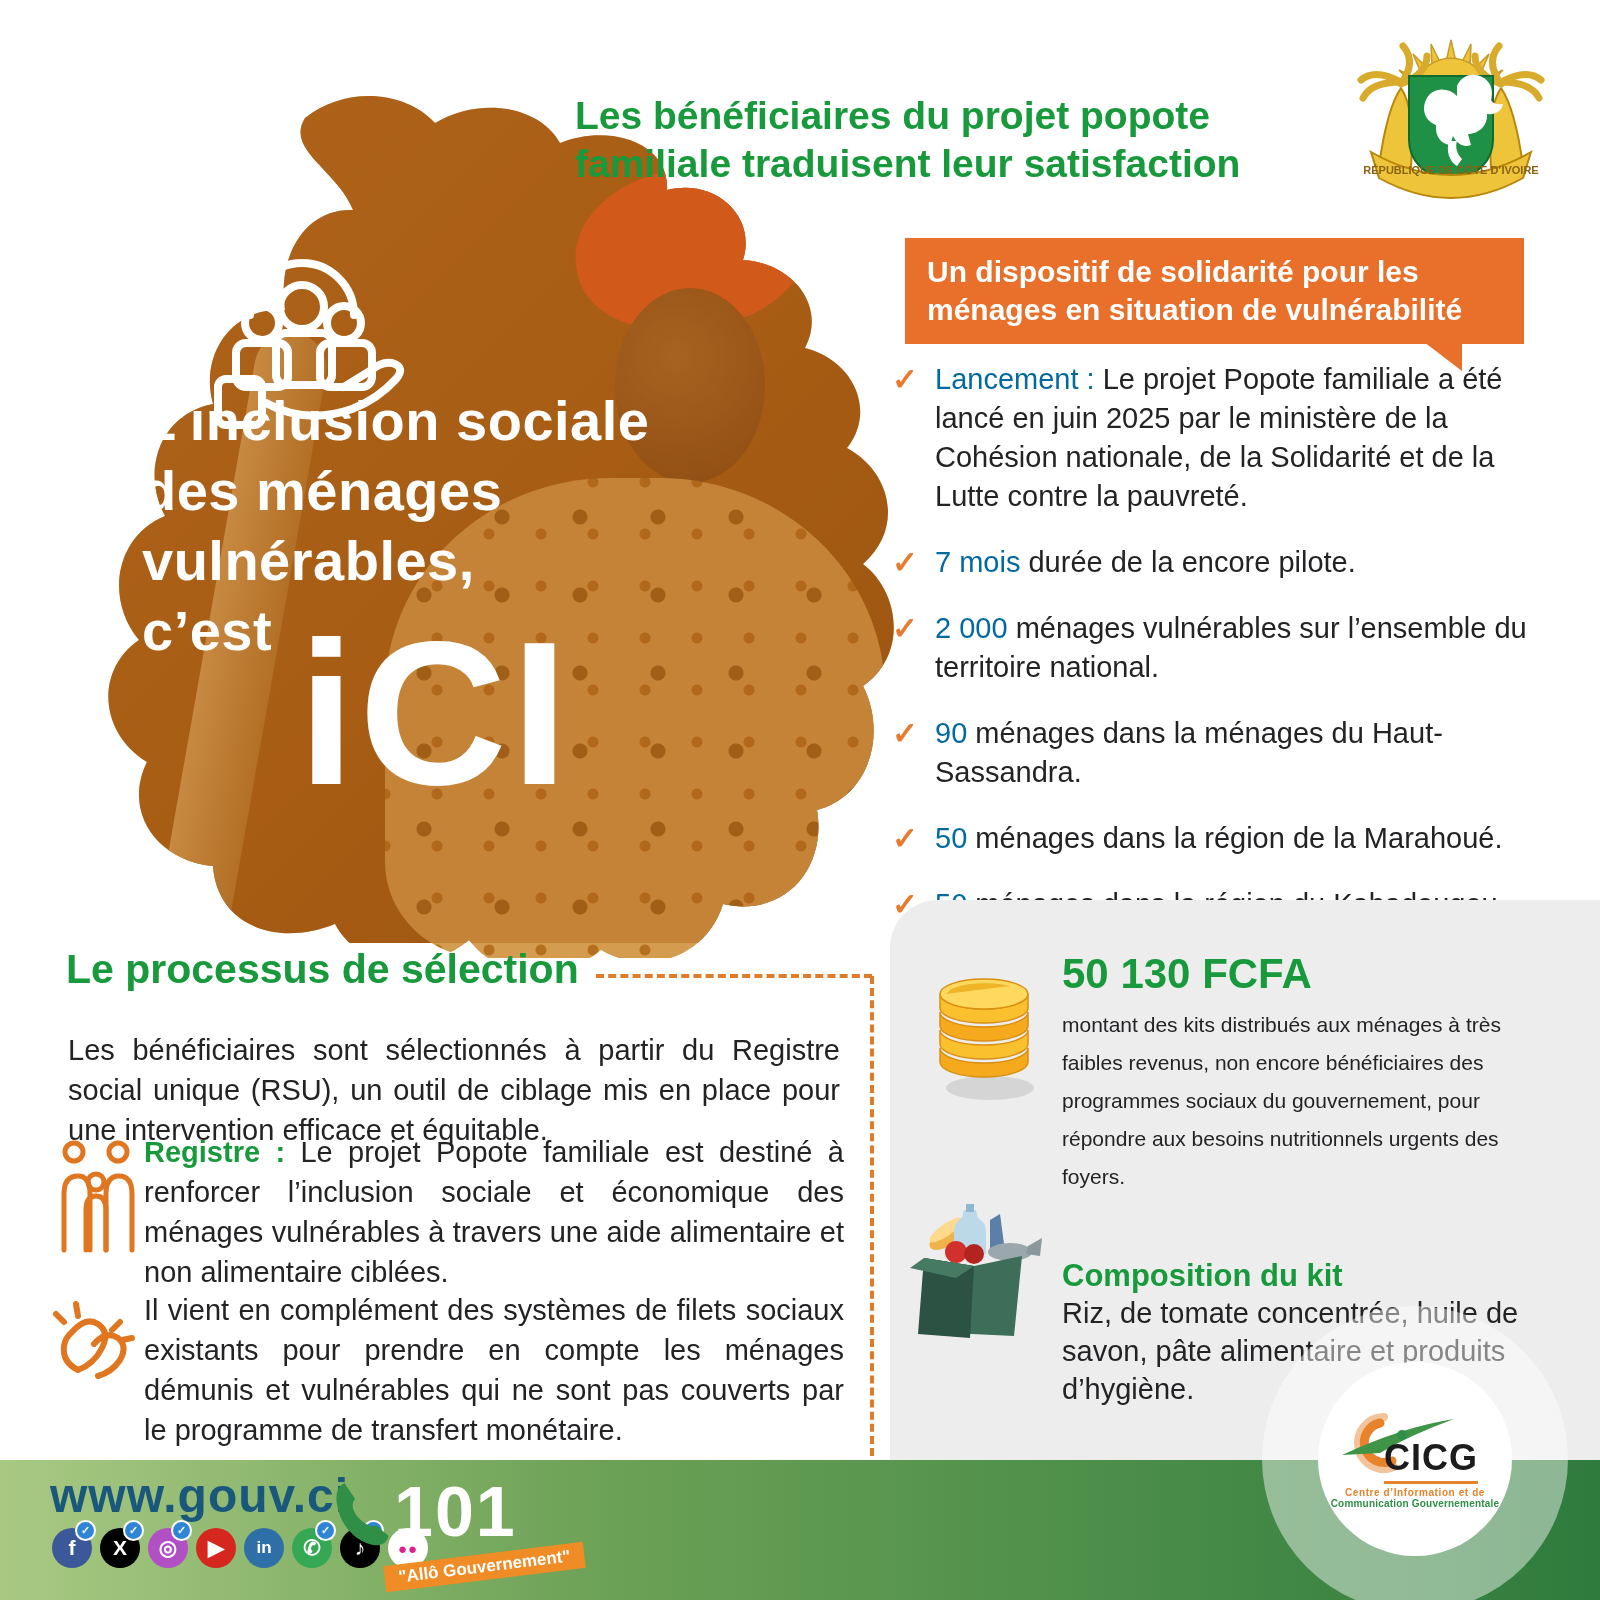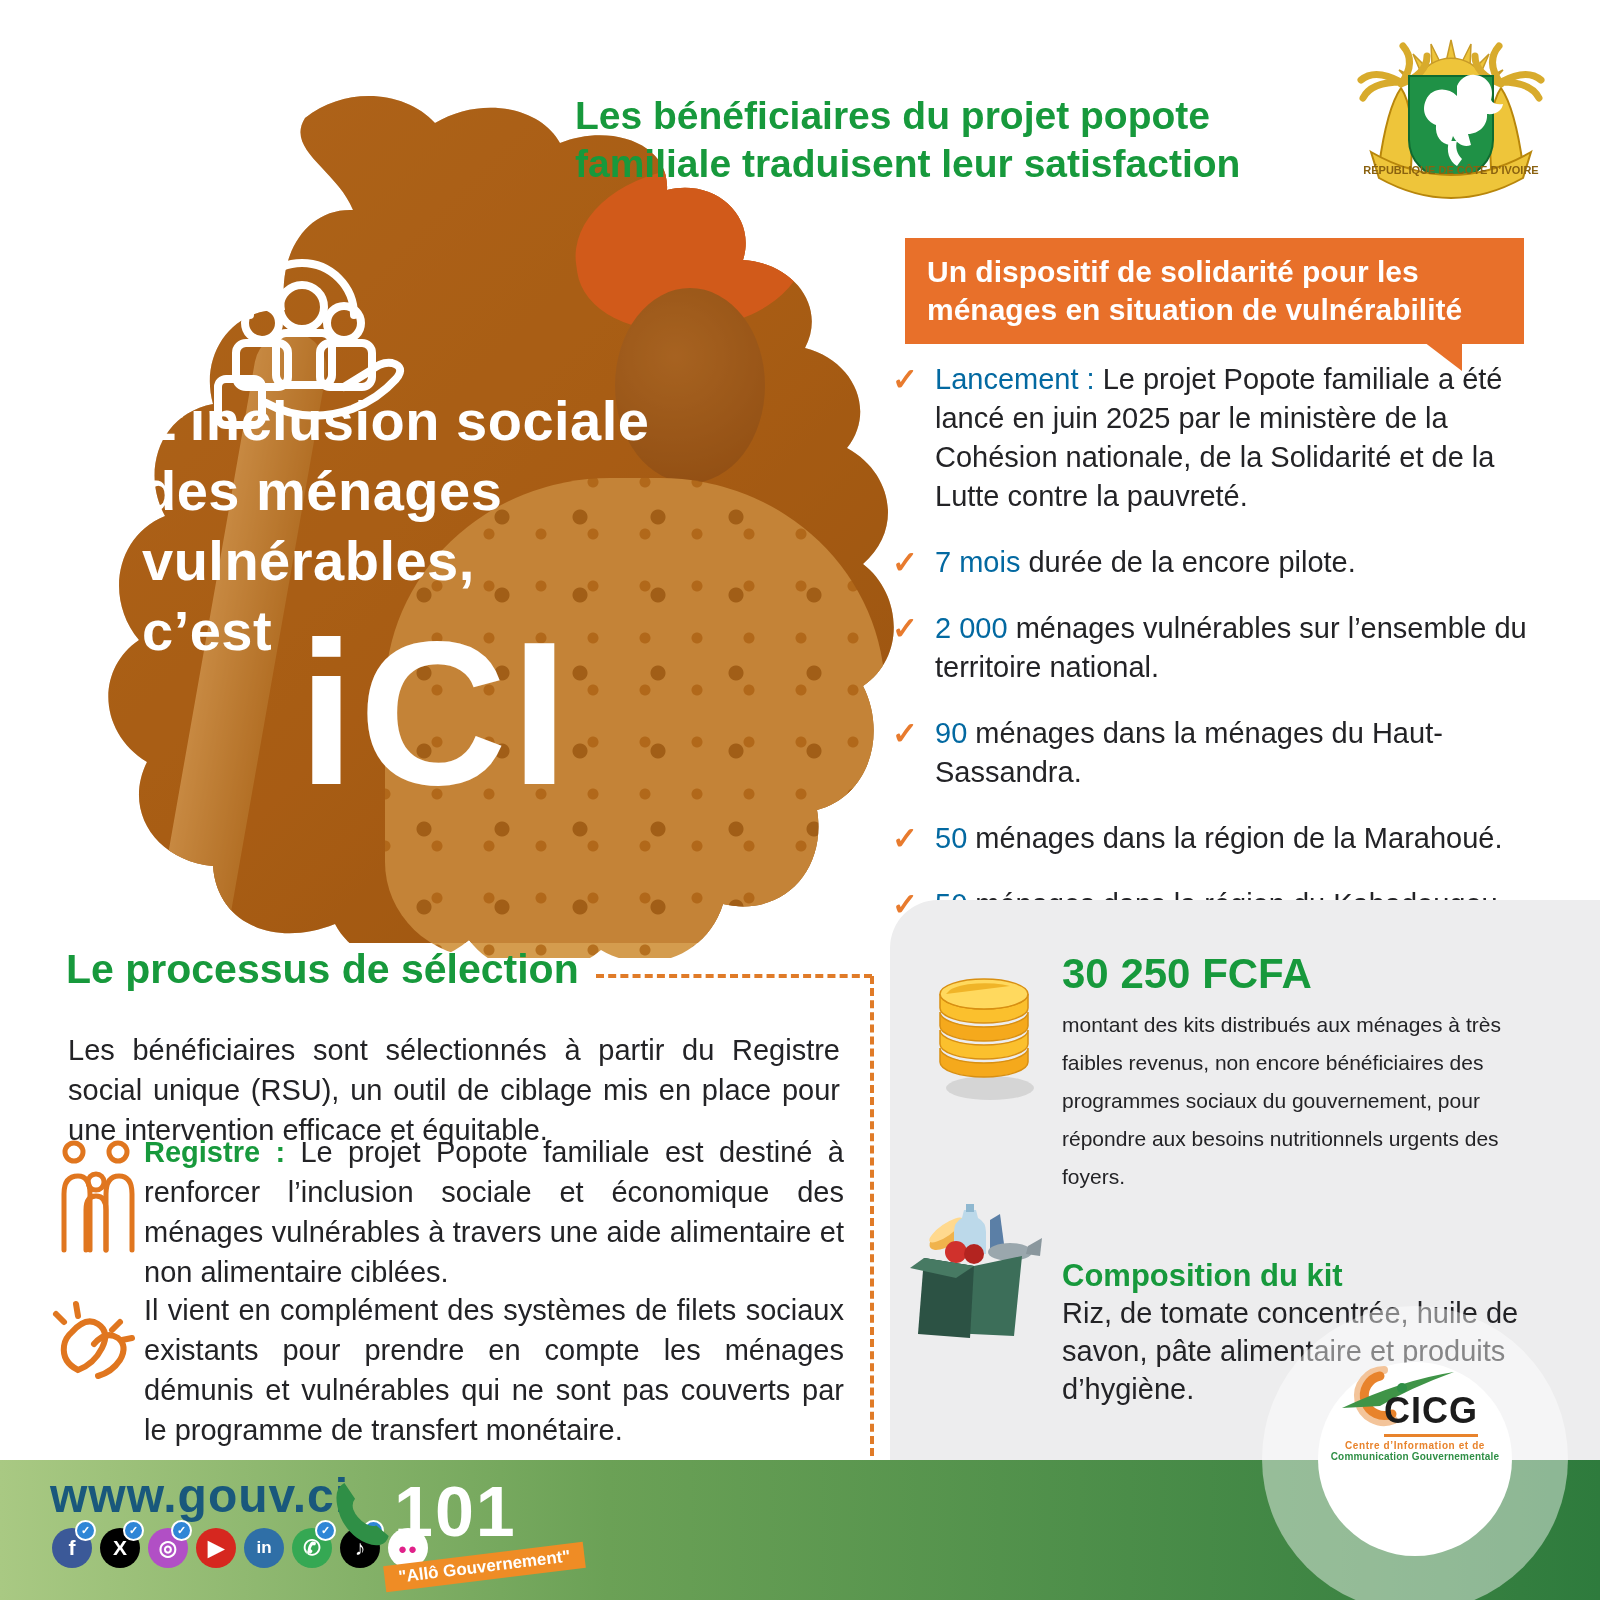--- a/index.html
+++ b/index.html
@@ -96,21 +96,21 @@
   #phone-icon{width:62px;height:74px;margin-top:14px;}
   #phone-number{font-size:70px;font-weight:800;color:#fff;letter-spacing:2px;line-height:76px;}
   #phone-ribbon{position:absolute;left:384px;top:1554px;background:#ef8c25;color:#fff;
     font-size:17px;font-weight:700;padding:3px 14px;transform:rotate(-7deg);white-space:nowrap;}
 
   
   #cicg-ring{position:absolute;left:1262px;top:1306px;width:306px;height:306px;
     border-radius:50%;background:rgba(255,255,255,0.45);}
   #cicg-badge{position:absolute;left:1318px;top:1362px;width:194px;height:194px;
     border-radius:50%;background:#fff;display:flex;flex-direction:column;
-    align-items:center;}
+    align-items:center;justify-content:center;}
   #cicg-logo-row{position:relative;width:150px;height:72px;}
   #cicg-swoosh{position:absolute;left:0;top:0;}
   #cicg-acronym{position:absolute;left:44px;top:28px;font-size:36px;font-weight:800;
     color:#1c1c1c;letter-spacing:1px;border-bottom:3px solid #e8832c;padding-bottom:2px;}
   #cicg-line1{font-size:10px;font-weight:700;color:#e8832c;letter-spacing:0.6px;margin-top:6px;}
   #cicg-line2{font-size:10px;font-weight:700;color:#2f8f46;letter-spacing:0.2px;}
 </style>
 </head>
 <body>
 
@@ -222,21 +222,21 @@
       <path d="M12,96 a44,15 0 0 0 88,0 v-14 a44,15 0 0 1 -88,0 z" fill="#f5a91c"></path>
       <path d="M12,78 a44,15 0 0 0 88,0 v-14 a44,15 0 0 1 -88,0 z" fill="#fbc02d"></path>
       <path d="M12,60 a44,15 0 0 0 88,0 v-14 a44,15 0 0 1 -88,0 z" fill="#f5a91c"></path>
       <path d="M12,42 a44,15 0 0 0 88,0 v-14 a44,15 0 0 1 -88,0 z" fill="#fbc02d"></path>
       <ellipse cx="56" cy="28" rx="44" ry="15" fill="#ffd95e"></ellipse>
     </g>
     <path d="M22,24 a38,11 0 0 1 60,-4 l-64,8 z" fill="#f0b428"></path>
   </svg>
 
   <div id="amount-block">
-    <div id="amount">30 250 FCFA</div>
+    <div id="amount">50 130 FCFA</div>
     <div id="amount-desc">montant des kits distribués aux ménages à très faibles revenus, non encore bénéficiaires des programmes sociaux du gouvernement, pour répondre aux besoins nutritionnels urgents des foyers.</div>
   </div>
 
   <svg id="kit-icon" viewBox="0 0 152 145">
     <ellipse cx="52" cy="38" rx="24" ry="10" transform="rotate(-35 52 38)" fill="#f0b34c"></ellipse>
     <ellipse cx="48" cy="34" rx="20" ry="6" transform="rotate(-35 48 34)" fill="#ffd98e"></ellipse>
     <path d="M66,14 h12 l2,8 q8,4 8,14 v22 h-32 v-22 q0,-10 8,-14 z" fill="#bcd9ea"></path>
     <rect x="68" y="8" width="8" height="8" fill="#8fb8d0"></rect>
     <circle cx="58" cy="56" r="11" fill="#d0312c"></circle>
       <circle cx="76" cy="58" r="10" fill="#b32420"></circle>

